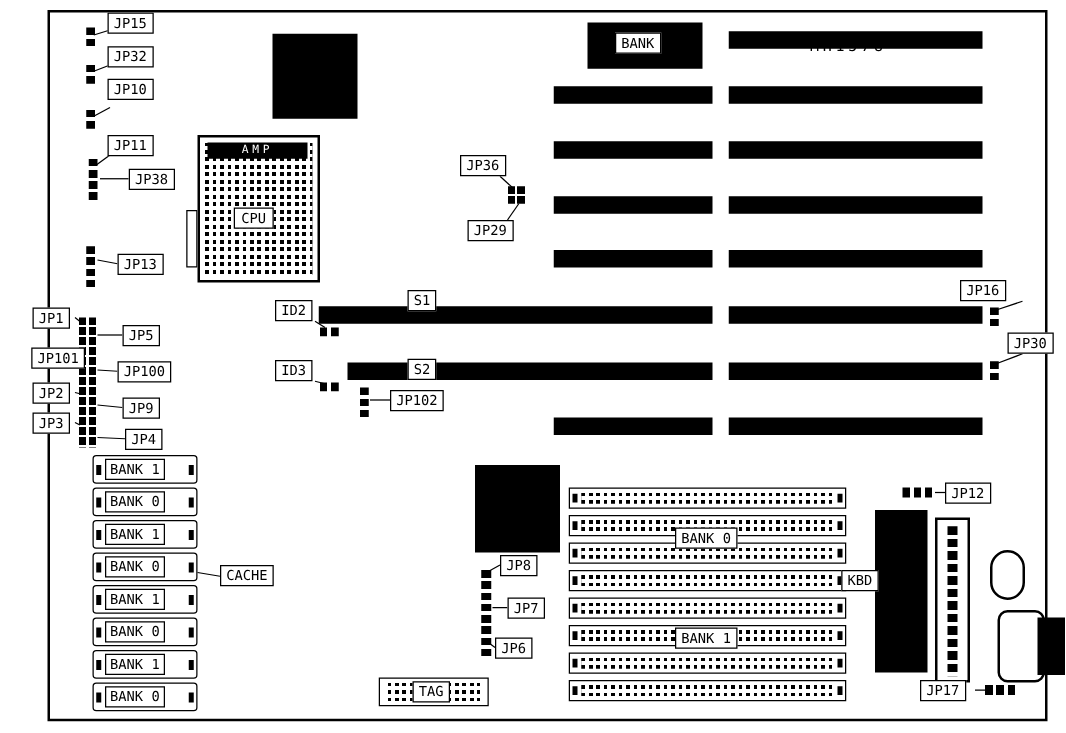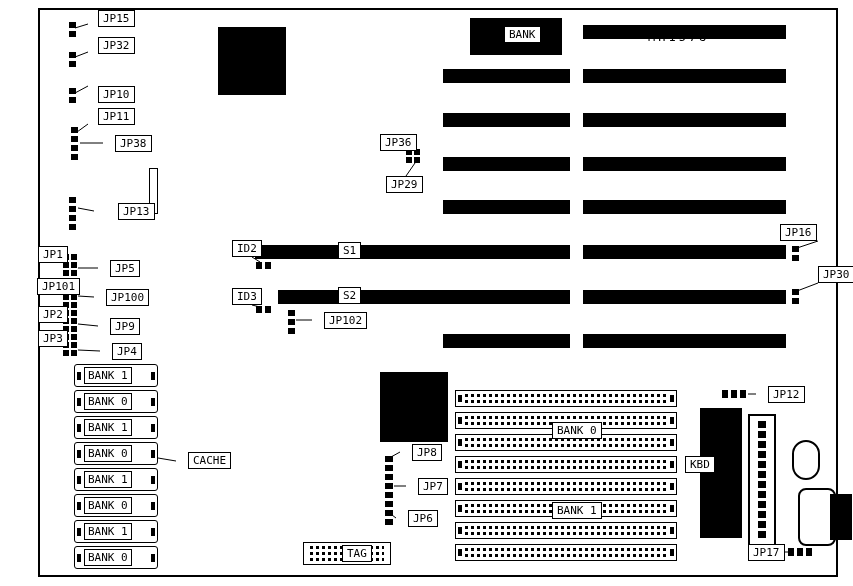--- a/index.html
+++ b/index.html
@@ -4,21 +4,21 @@
 <style>
   * { margin:0; padding:0; box-sizing:border-box; }
   body { background:#fff; }
   .canvas { position:relative; width:853px; height:586px; background:#fff;
             font-family:"DejaVu Sans Mono", monospace; color:#000; overflow:hidden; }
   .board { position:absolute; left:38px; top:8px; width:800px; height:569px;
            border:2px solid #000; background:#fff; }
   .blk { position:absolute; background:#000; }
   .bar { position:absolute; height:14px; background:#000; }
   .co { position:absolute; border:1px solid #000; background:#fff; padding:1px 4px;
-        font-size:11px; line-height:13px; white-space:nowrap; z-index:6;margin-left:12px; }
+        font-size:11px; line-height:13px; white-space:nowrap; z-index:6; }
   .jv { position:absolute; background-image:repeating-linear-gradient(180deg,#000 0 6px,transparent 6px 9px); }
   .jh { position:absolute; background-image:repeating-linear-gradient(90deg,#000 0 6px,transparent 6px 9px); }
   .jgrid { position:absolute;
            background-image:repeating-linear-gradient(180deg,transparent 0 6px,#fff 6px 8px),
                             repeating-linear-gradient(90deg,#000 0 6px,transparent 6px 8px); }
   .dots { background-image:repeating-linear-gradient(180deg,transparent 0 3px,#fff 3px 6px),
                            repeating-linear-gradient(90deg,#000 0 3px,transparent 3px 6px);
           background-origin:content-box; background-clip:content-box; }
   .cpu { position:absolute; left:158px; top:108px; width:98px; height:118px;
          border:2px solid #000; padding:4px; background-color:#fff; }
@@ -90,27 +90,31 @@
   </svg>
 
   <div class="jv" style="left:69px;top:22px;width:7px;height:15px"></div>
   <div class="jv" style="left:69px;top:52px;width:7px;height:15px"></div>
   <div class="jv" style="left:69px;top:88px;width:7px;height:15px"></div>
   <div class="jv" style="left:71px;top:127px;width:7px;height:33px"></div>
   <div class="jv" style="left:69px;top:197px;width:7px;height:33px"></div>
 
   <div class="co" style="left:86px;top:10px">JP15</div>
   <div class="co" style="left:86px;top:37px">JP32</div>
-  <div class="co" style="left:86px;top:86px">JP10</div>
+  <div class="co" style="left:86px;top:63px">JP10</div>
   <div class="co" style="left:86px;top:108px">JP11</div>
   <div class="co" style="left:103px;top:135px">JP38</div>
-  <div class="co" style="left:106px;top:203px">JP13</div>
+  <div class="co" style="left:94px;top:203px">JP13</div>
 
   <div class="blk" style="left:218px;top:27px;width:68px;height:68px"></div>
 
+  <div class="cpu dots">
+    <div class="ampbar">AMP</div>
+    <div class="cpulbl">CPU</div>
+  </div>
   <div class="lever"></div>
 
   <div class="blk" style="left:470px;top:18px;width:92px;height:37px"></div>
   <div class="co" style="left:492px;top:26px">BANK</div>
 
   <div class="modeltext">MH1578</div>
 
   <div class="bar" style="left:583px;top:25px;width:203px"></div>
   <div class="bar" style="left:583px;top:69px;width:203px"></div>
   <div class="bar" style="left:583px;top:113px;width:203px"></div>
@@ -120,33 +124,33 @@
   <div class="bar" style="left:583px;top:290px;width:203px"></div>
   <div class="bar" style="left:583px;top:334px;width:203px"></div>
 
   <div class="bar" style="left:443px;top:69px;width:127px"></div>
   <div class="bar" style="left:443px;top:113px;width:127px"></div>
   <div class="bar" style="left:443px;top:157px;width:127px"></div>
   <div class="bar" style="left:443px;top:200px;width:127px"></div>
   <div class="bar" style="left:443px;top:334px;width:127px"></div>
 
   <div class="bar" style="left:255px;top:245px;width:315px"></div>
-  <div class="co" style="left:326px;top:242px">S1</div>
+  <div class="co" style="left:326px;top:232px">S1</div>
   <div class="bar" style="left:278px;top:290px;width:292px"></div>
   <div class="co" style="left:326px;top:287px">S2</div>
 
   <div class="co" style="left:220px;top:240px">ID2</div>
   <div class="jh" style="left:256px;top:262px;width:15px;height:7px"></div>
   <div class="co" style="left:220px;top:288px">ID3</div>
   <div class="jh" style="left:256px;top:306px;width:15px;height:7px"></div>
 
   <div class="jv" style="left:288px;top:310px;width:7px;height:26px"></div>
   <div class="co" style="left:312px;top:312px">JP102</div>
 
-  <div class="co" style="left:368px;top:134px">JP36</div>
+  <div class="co" style="left:368px;top:124px">JP36</div>
   <div class="jgrid" style="left:406px;top:149px;width:14px;height:14px"></div>
   <div class="co" style="left:374px;top:176px">JP29</div>
 
   <div class="co" style="left:768px;top:224px">JP16</div>
   <div class="jv" style="left:792px;top:246px;width:7px;height:17px"></div>
   <div class="co" style="left:806px;top:266px">JP30</div>
   <div class="jv" style="left:792px;top:289px;width:7px;height:17px"></div>
 
   <div class="jgrid" style="left:63px;top:254px;width:14px;height:104px"></div>
   <div class="co" style="left:26px;top:246px">JP1</div>

